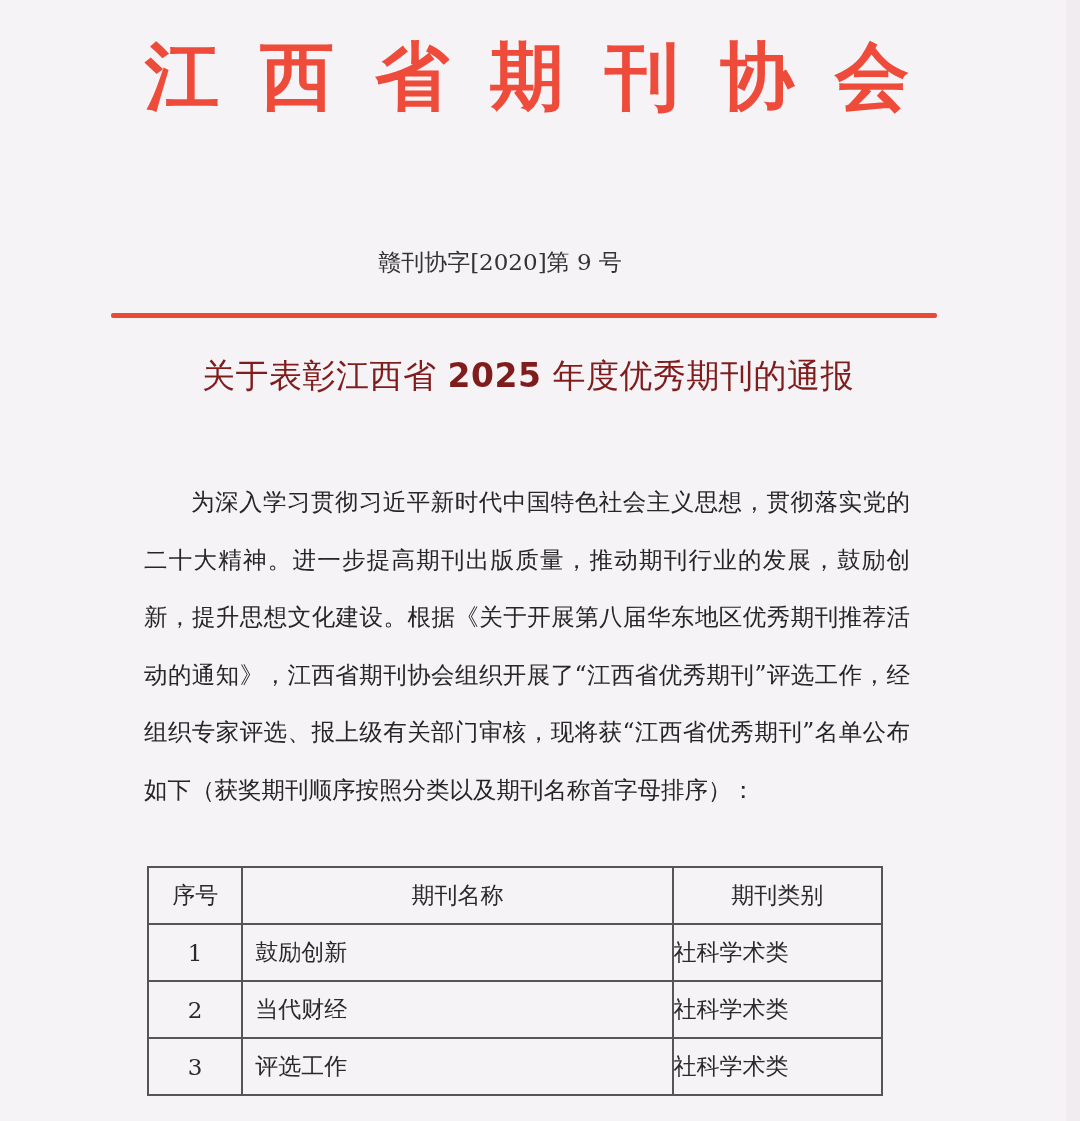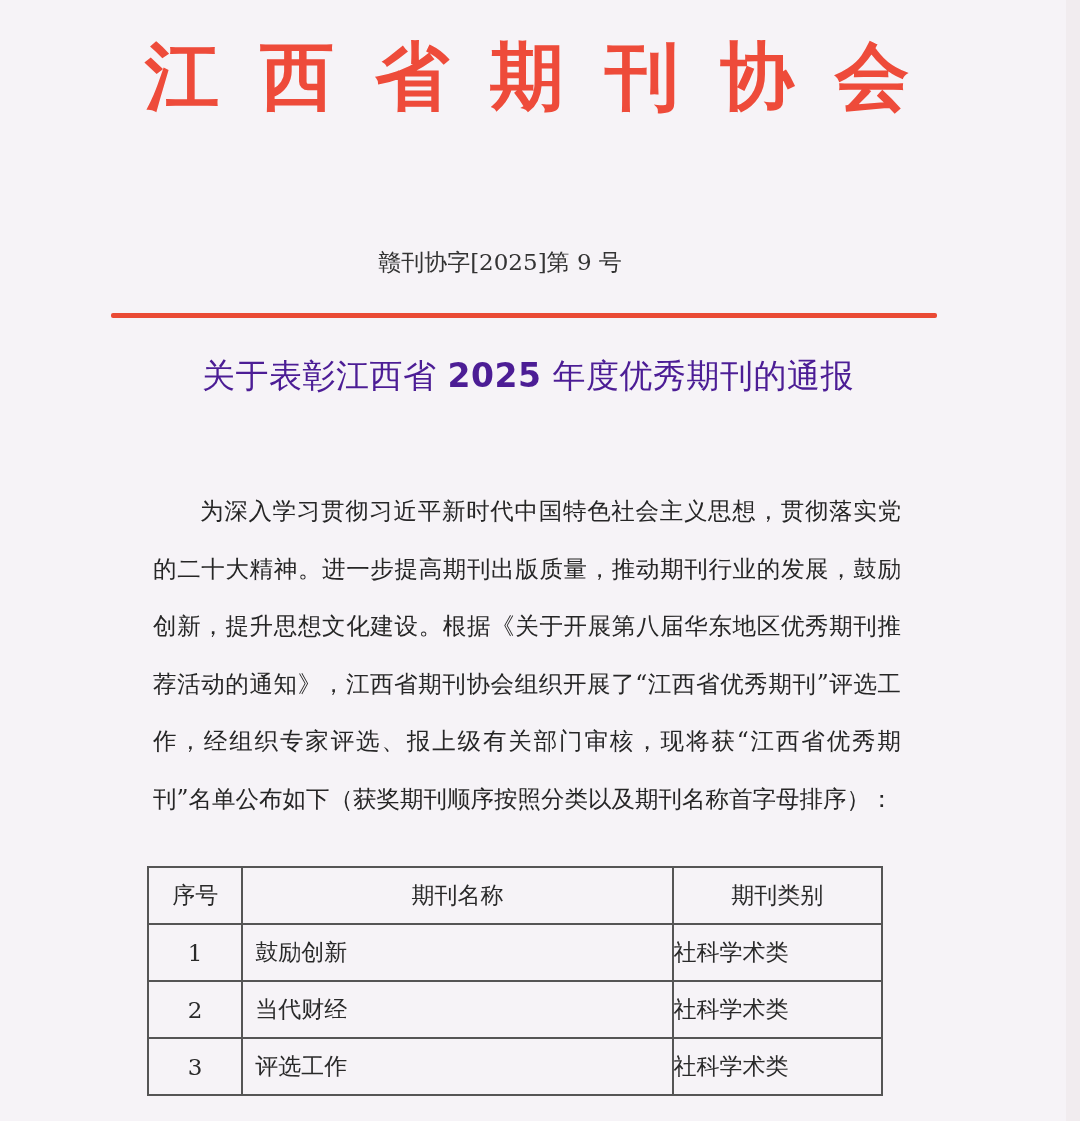--- a/index.html
+++ b/index.html
@@ -63,37 +63,37 @@
     }
     .title {
       position: absolute;
       top: 350px;
       left: 0;
       width: 1056px;
       text-align: center;
       font-family: "DejaVu Sans", "Liberation Sans", sans-serif;
       font-size: 33px;
       line-height: 52px;
-      color: #4c1d95;
+      color: #7f1d1d;
       letter-spacing: 0.5px;
     }
     .title .num {
       font-weight: bold;
     }
     .body-text {
       position: absolute;
       top: 470px;
       left: 140px;
       width: 774px;
       font-size: 23.5px;
       line-height: 57.5px;
       color: #262626;
     }
     .body-text p {
-      margin: 13px;
+      margin: 4px;
       text-indent: 47px;
       text-align: justify;
     }
     .notice-table {
       position: absolute;
       top: 866px;
       left: 147px;
       width: 736px;
       border-collapse: collapse;
       font-size: 23px;
@@ -122,21 +122,21 @@
 <div class="letterhead">
   <span>江</span>
   <span>西</span>
   <span>省</span>
   <span>期</span>
   <span>刊</span>
   <span>协</span>
   <span>会</span>
 </div>
 
-<div class="doc-number">赣刊协字[2025]第 9 号</div>
+<div class="doc-number">赣刊协字[2020]第 9 号</div>
 
 <div class="red-rule"></div>
 
 <h1 class="title" style="margin:0;font-weight:normal;">
   <span>关于表彰江西省 </span><span class="num">2025</span><span> 年度优秀期刊的通报</span>
 </h1>
 
 <div class="body-text">
   <p>为深入学习贯彻习近平新时代中国特色社会主义思想，贯彻落实党的二十大精神。进一步提高期刊出版质量，推动期刊行业的发展，鼓励创新，提升思想文化建设。根据《关于开展第八届华东地区优秀期刊推荐活动的通知》，江西省期刊协会组织开展了“江西省优秀期刊”评选工作，经组织专家评选、报上级有关部门审核，现将获“江西省优秀期刊”名单公布如下（获奖期刊顺序按照分类以及期刊名称首字母排序）：</p>
 </div>

